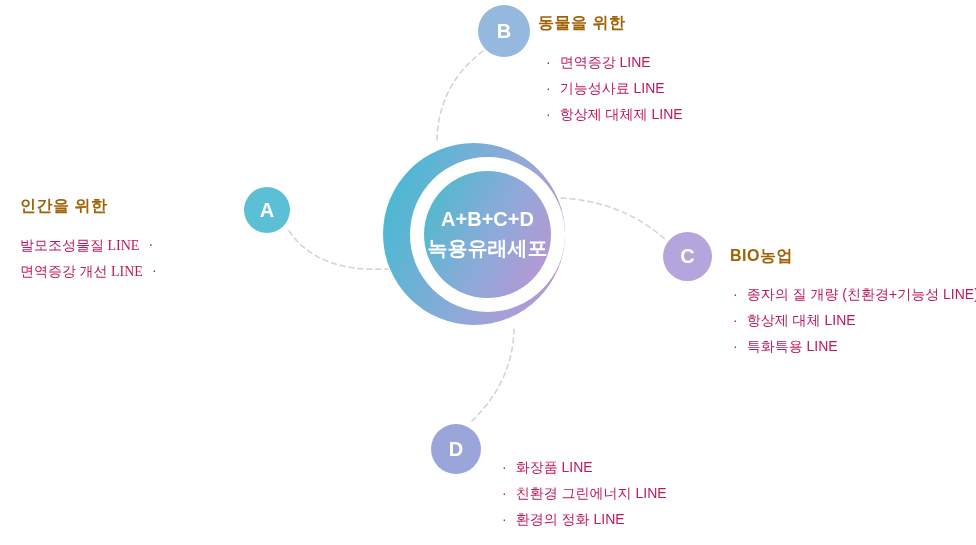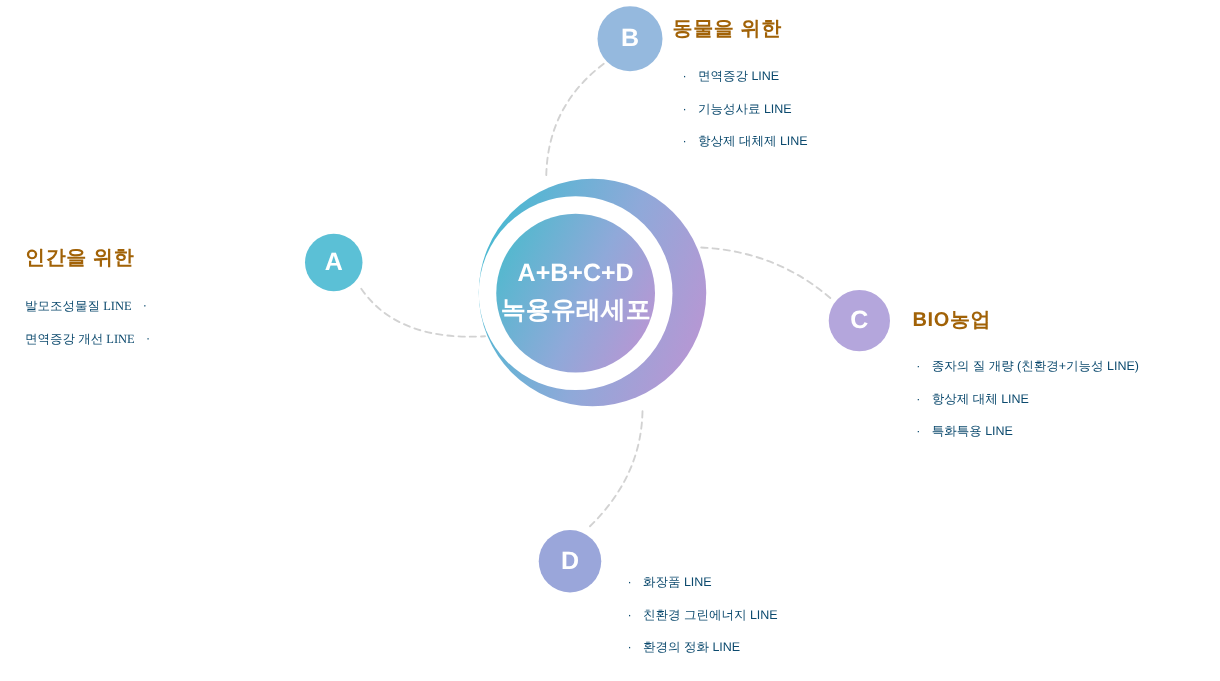--- a/index.html
+++ b/index.html
@@ -28,21 +28,21 @@
     stroke-linecap: round;
   }
 
   
   .hub {
     position: absolute;
     left: 383px; top: 143px;
     width: 182px; height: 182px;
     border-radius: 50%;
     background: linear-gradient(110deg, #3bbcd0 0%, #8fa9d9 55%, #c192d2 100%);
-    display: flex; align-items: center; justify-content: flex-start;
+    display: flex; align-items: center; justify-content: flex-end;
     z-index: 2;
   }
   .hub-white {
     width: 155px; height: 155px;
     border-radius: 50%;
     background: #ffffff;
     display: flex; align-items: center; justify-content: center;
   }
   .hub-inner {
     width: 127px; height: 127px;
@@ -74,22 +74,22 @@
   
   .panel { position: absolute; z-index: 2; }
   .panel .title {
     font-size: 16px;
     font-weight: bold;
     color: #a16207;
     letter-spacing: 0.5px;
   }
   .panel .items { margin-top: 16px; }
   .panel .item {
-    font-size: 10px;
-    color: #0c4a6e;
+    font-size: 14px;
+    color: #be185d;
     line-height: 26px;
     white-space: nowrap;
   }
   .panel .dot-before { margin-right: 9px; }
   .panel .dot-after  { margin-left: 9px; }
 
   .panel-a { left: 20px;  top: 196px; width: 210px; }
   .panel-a .items { margin-top: 16px; font-family: Liberation Serif, serif; }
   .panel-b { left: 538px; top: 13px; }
   .panel-b .items { margin-top: 15px; padding-left: 8px; }

